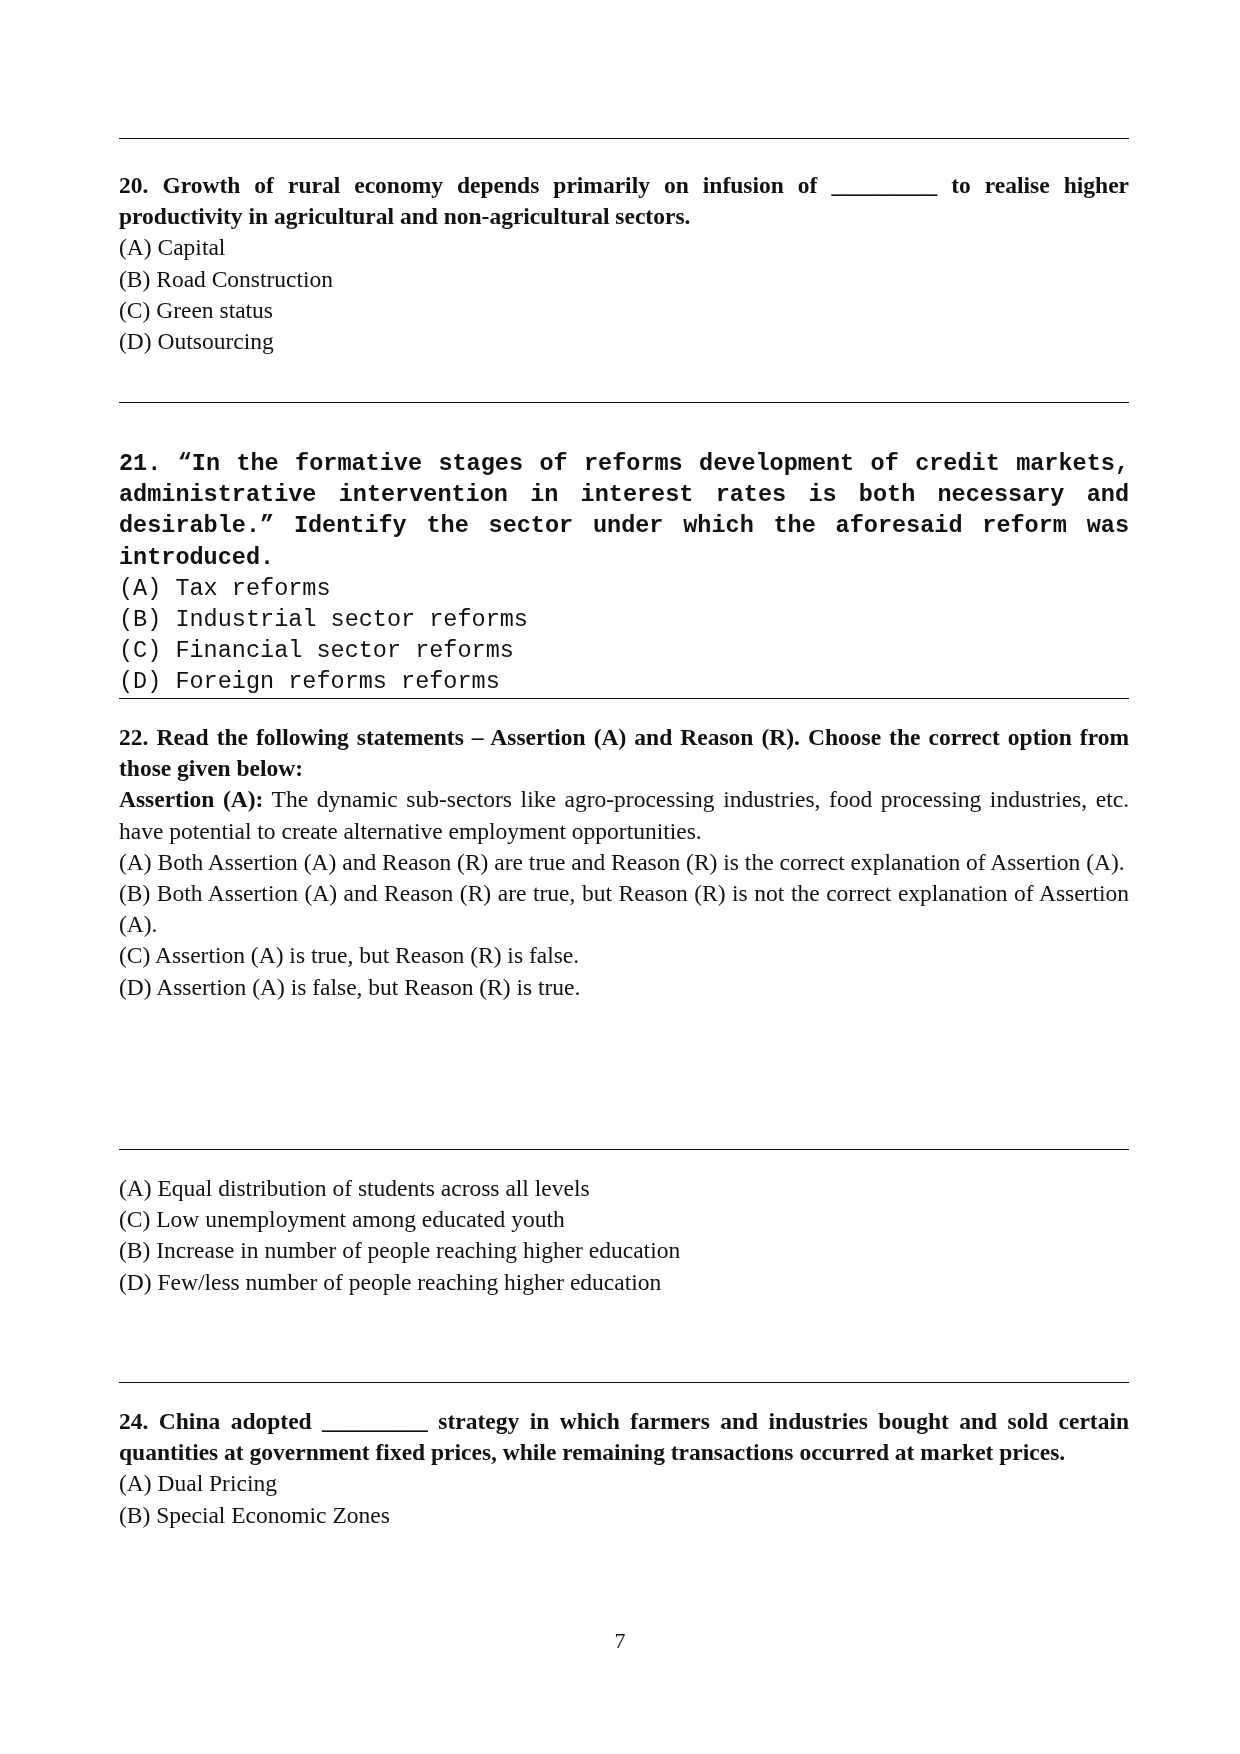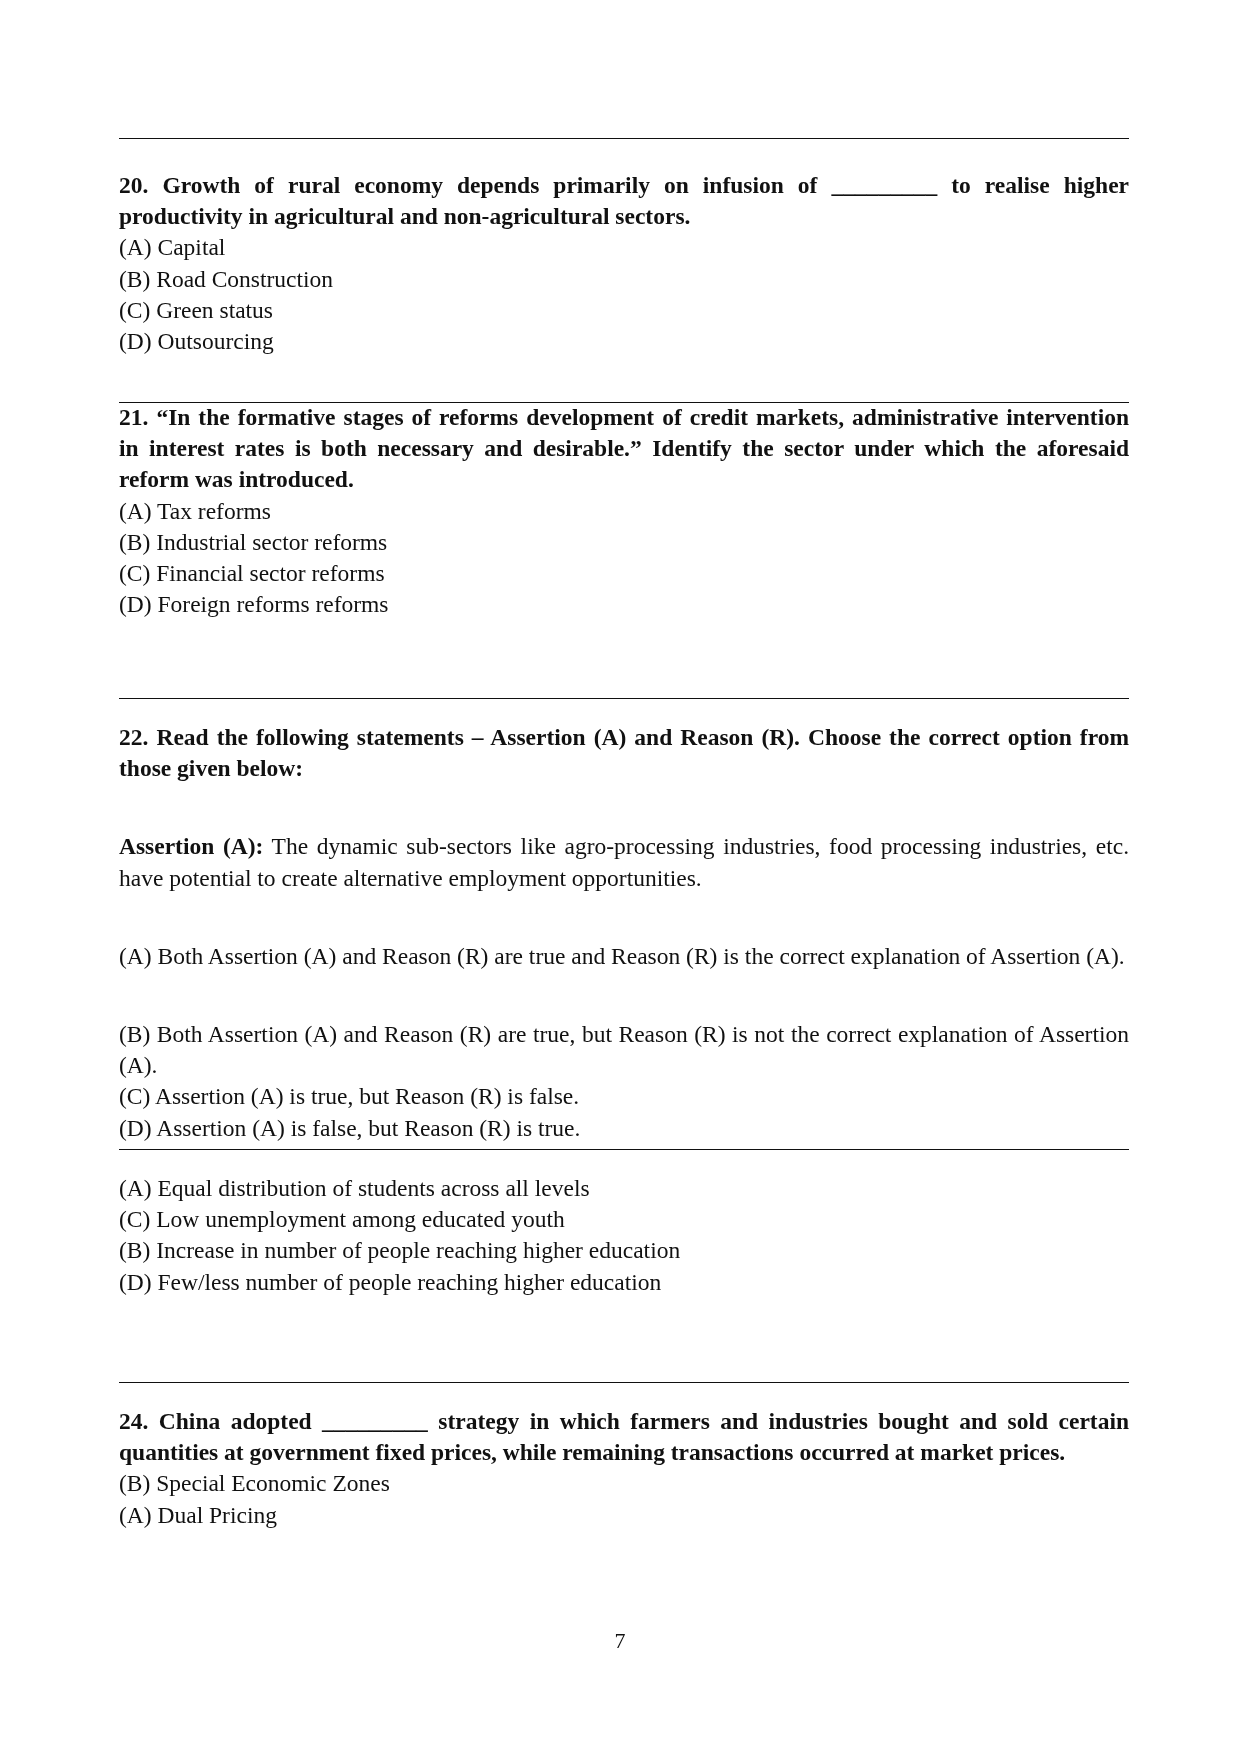--- a/index.html
+++ b/index.html
@@ -3,38 +3,38 @@
 <meta charset="utf-8">
 <style>
   html, body { margin: 0; padding: 0; background: #ffffff; }
   body { width: 1240px; height: 1754px; position: relative; overflow: hidden;
          font-family: "DejaVu Serif", "Liberation Serif", serif; color: #111; }
   .rule { position: absolute; left: 119px; width: 1010px; height: 0; border-top: 1.5px solid #111; }
   .q { position: absolute; left: 119px; width: 1010px; font-family: "Liberation Serif", serif; font-size: 23.5px; line-height: 31.2px; }
   .stem { font-weight: bold; text-align: justify; }
   .opt { font-weight: normal; }
   .lbl { font-weight: bold; }
-  .para { text-align: justify; margin-top: 47px; }
+  .para { text-align: justify; }
   .pageno { position: absolute; left: 0; width: 1240px; top: 1628px; text-align: center;
             font-family: "Liberation Serif", serif; font-size: 22px; }
 </style>
 </head>
 <body>
 
 <div class="rule" style="top:138px;"></div>
 <div class="q" style="top:170px;">
   <div class="stem"><span>20.</span> <span>Growth of rural economy depends primarily on infusion of _________ to realise higher productivity in agricultural and non-agricultural sectors.</span></div>
   <div class="opt">(A) Capital</div>
   <div class="opt">(B) Road Construction</div>
   <div class="opt">(C) Green status</div>
   <div class="opt">(D) Outsourcing</div>
 </div>
 
 <div class="rule" style="top:402px;"></div>
-<div class="q" style="top:402px;">
+<div class="q" style="top:448px;font-family:Liberation Mono, monospace;">
   <div class="stem"><span>21.</span> <span>“In the formative stages of reforms development of credit markets, administrative intervention in interest rates is both necessary and desirable.” Identify the sector under which the aforesaid reform was introduced.</span></div>
   <div class="opt">(A) Tax reforms</div>
   <div class="opt">(B) Industrial sector reforms</div>
   <div class="opt">(C) Financial sector reforms</div>
   <div class="opt">(D) Foreign reforms reforms</div>
 </div>
 
 <div class="rule" style="top:698px;"></div>
 <div class="q" style="top:722px;">
   <div class="stem"><span>22.</span> <span>Read the following statements – Assertion (A) and Reason (R). Choose the correct option from those given below:</span></div>
@@ -49,17 +49,17 @@
 <div class="q" style="top:1173px;">
   <div class="opt">(A) Equal distribution of students across all levels</div>
   <div class="opt">(C) Low unemployment among educated youth</div>
   <div class="opt">(B) Increase in number of people reaching higher education</div>
   <div class="opt">(D) Few/less number of people reaching higher education</div>
 </div>
 
 <div class="rule" style="top:1382px;"></div>
 <div class="q" style="top:1406px;">
   <div class="stem"><span>24.</span> <span>China adopted _________ strategy in which farmers and industries bought and sold certain quantities at government fixed prices, while remaining transactions occurred at market prices.</span></div>
+  <div class="opt">(A) Dual Pricing</div>
   <div class="opt">(B) Special Economic Zones</div>
-  <div class="opt">(A) Dual Pricing</div>
 </div>
 
 <div class="pageno">7</div>
 
 </body></html>

